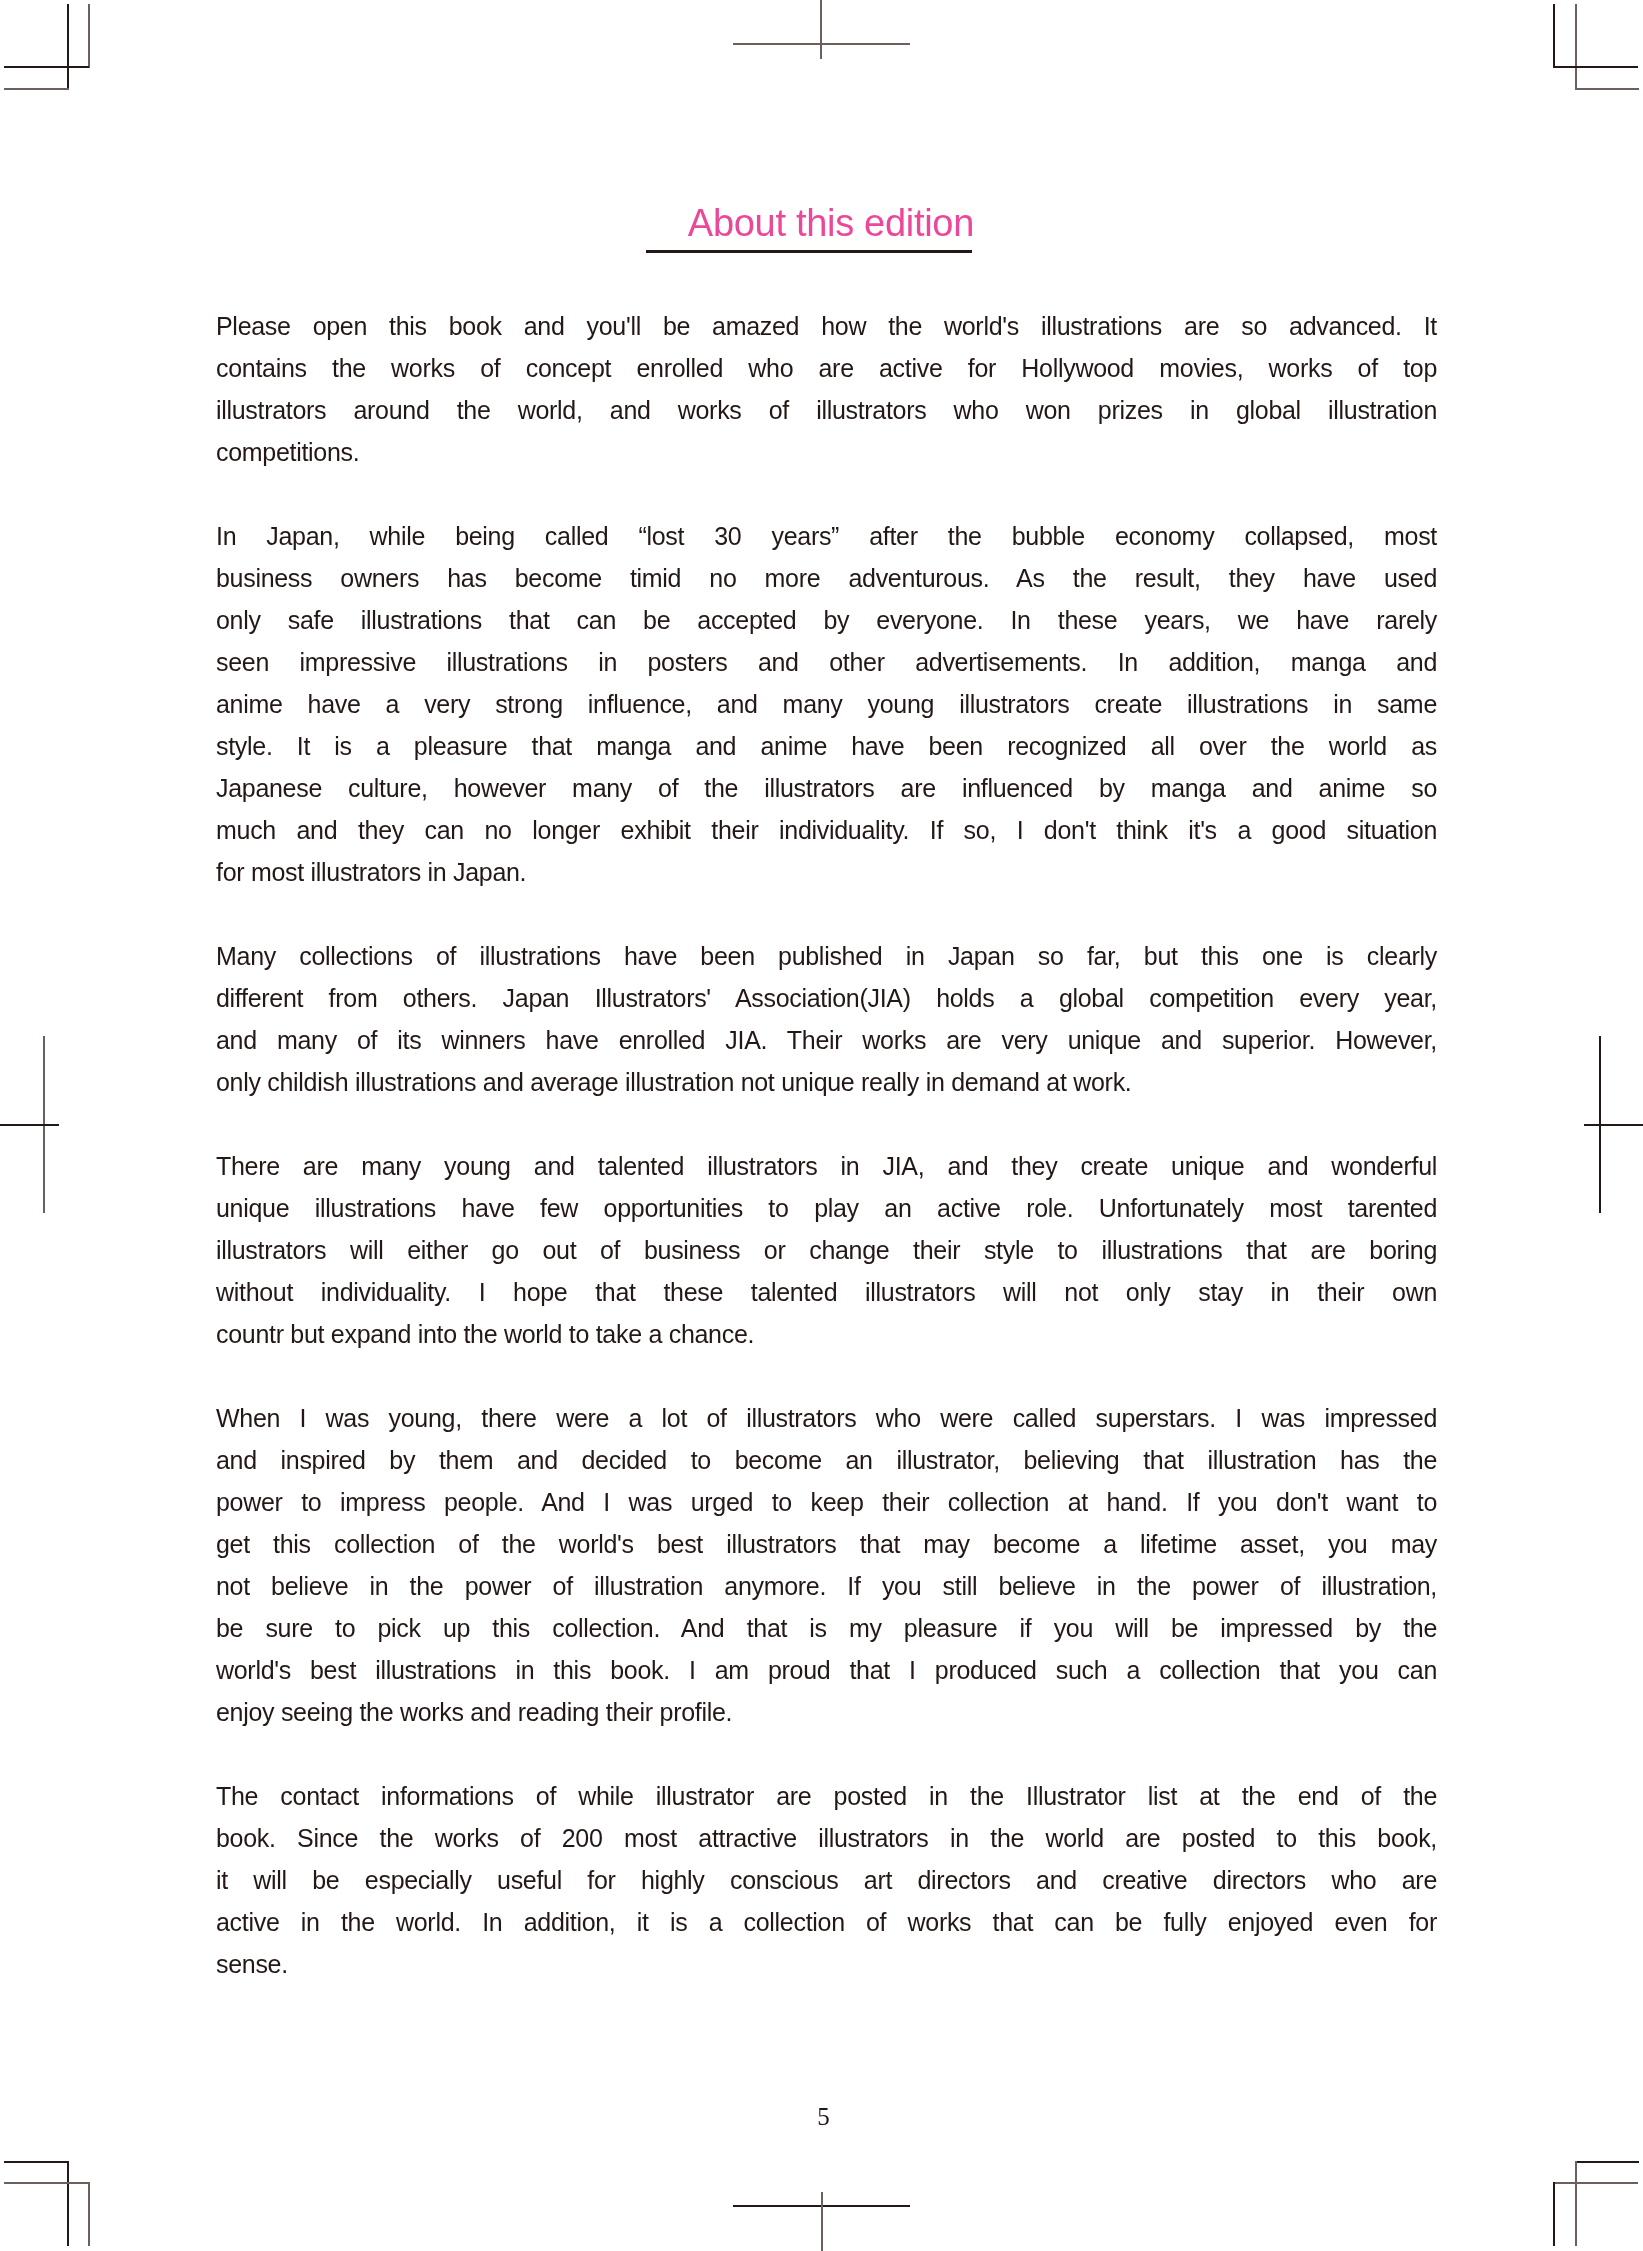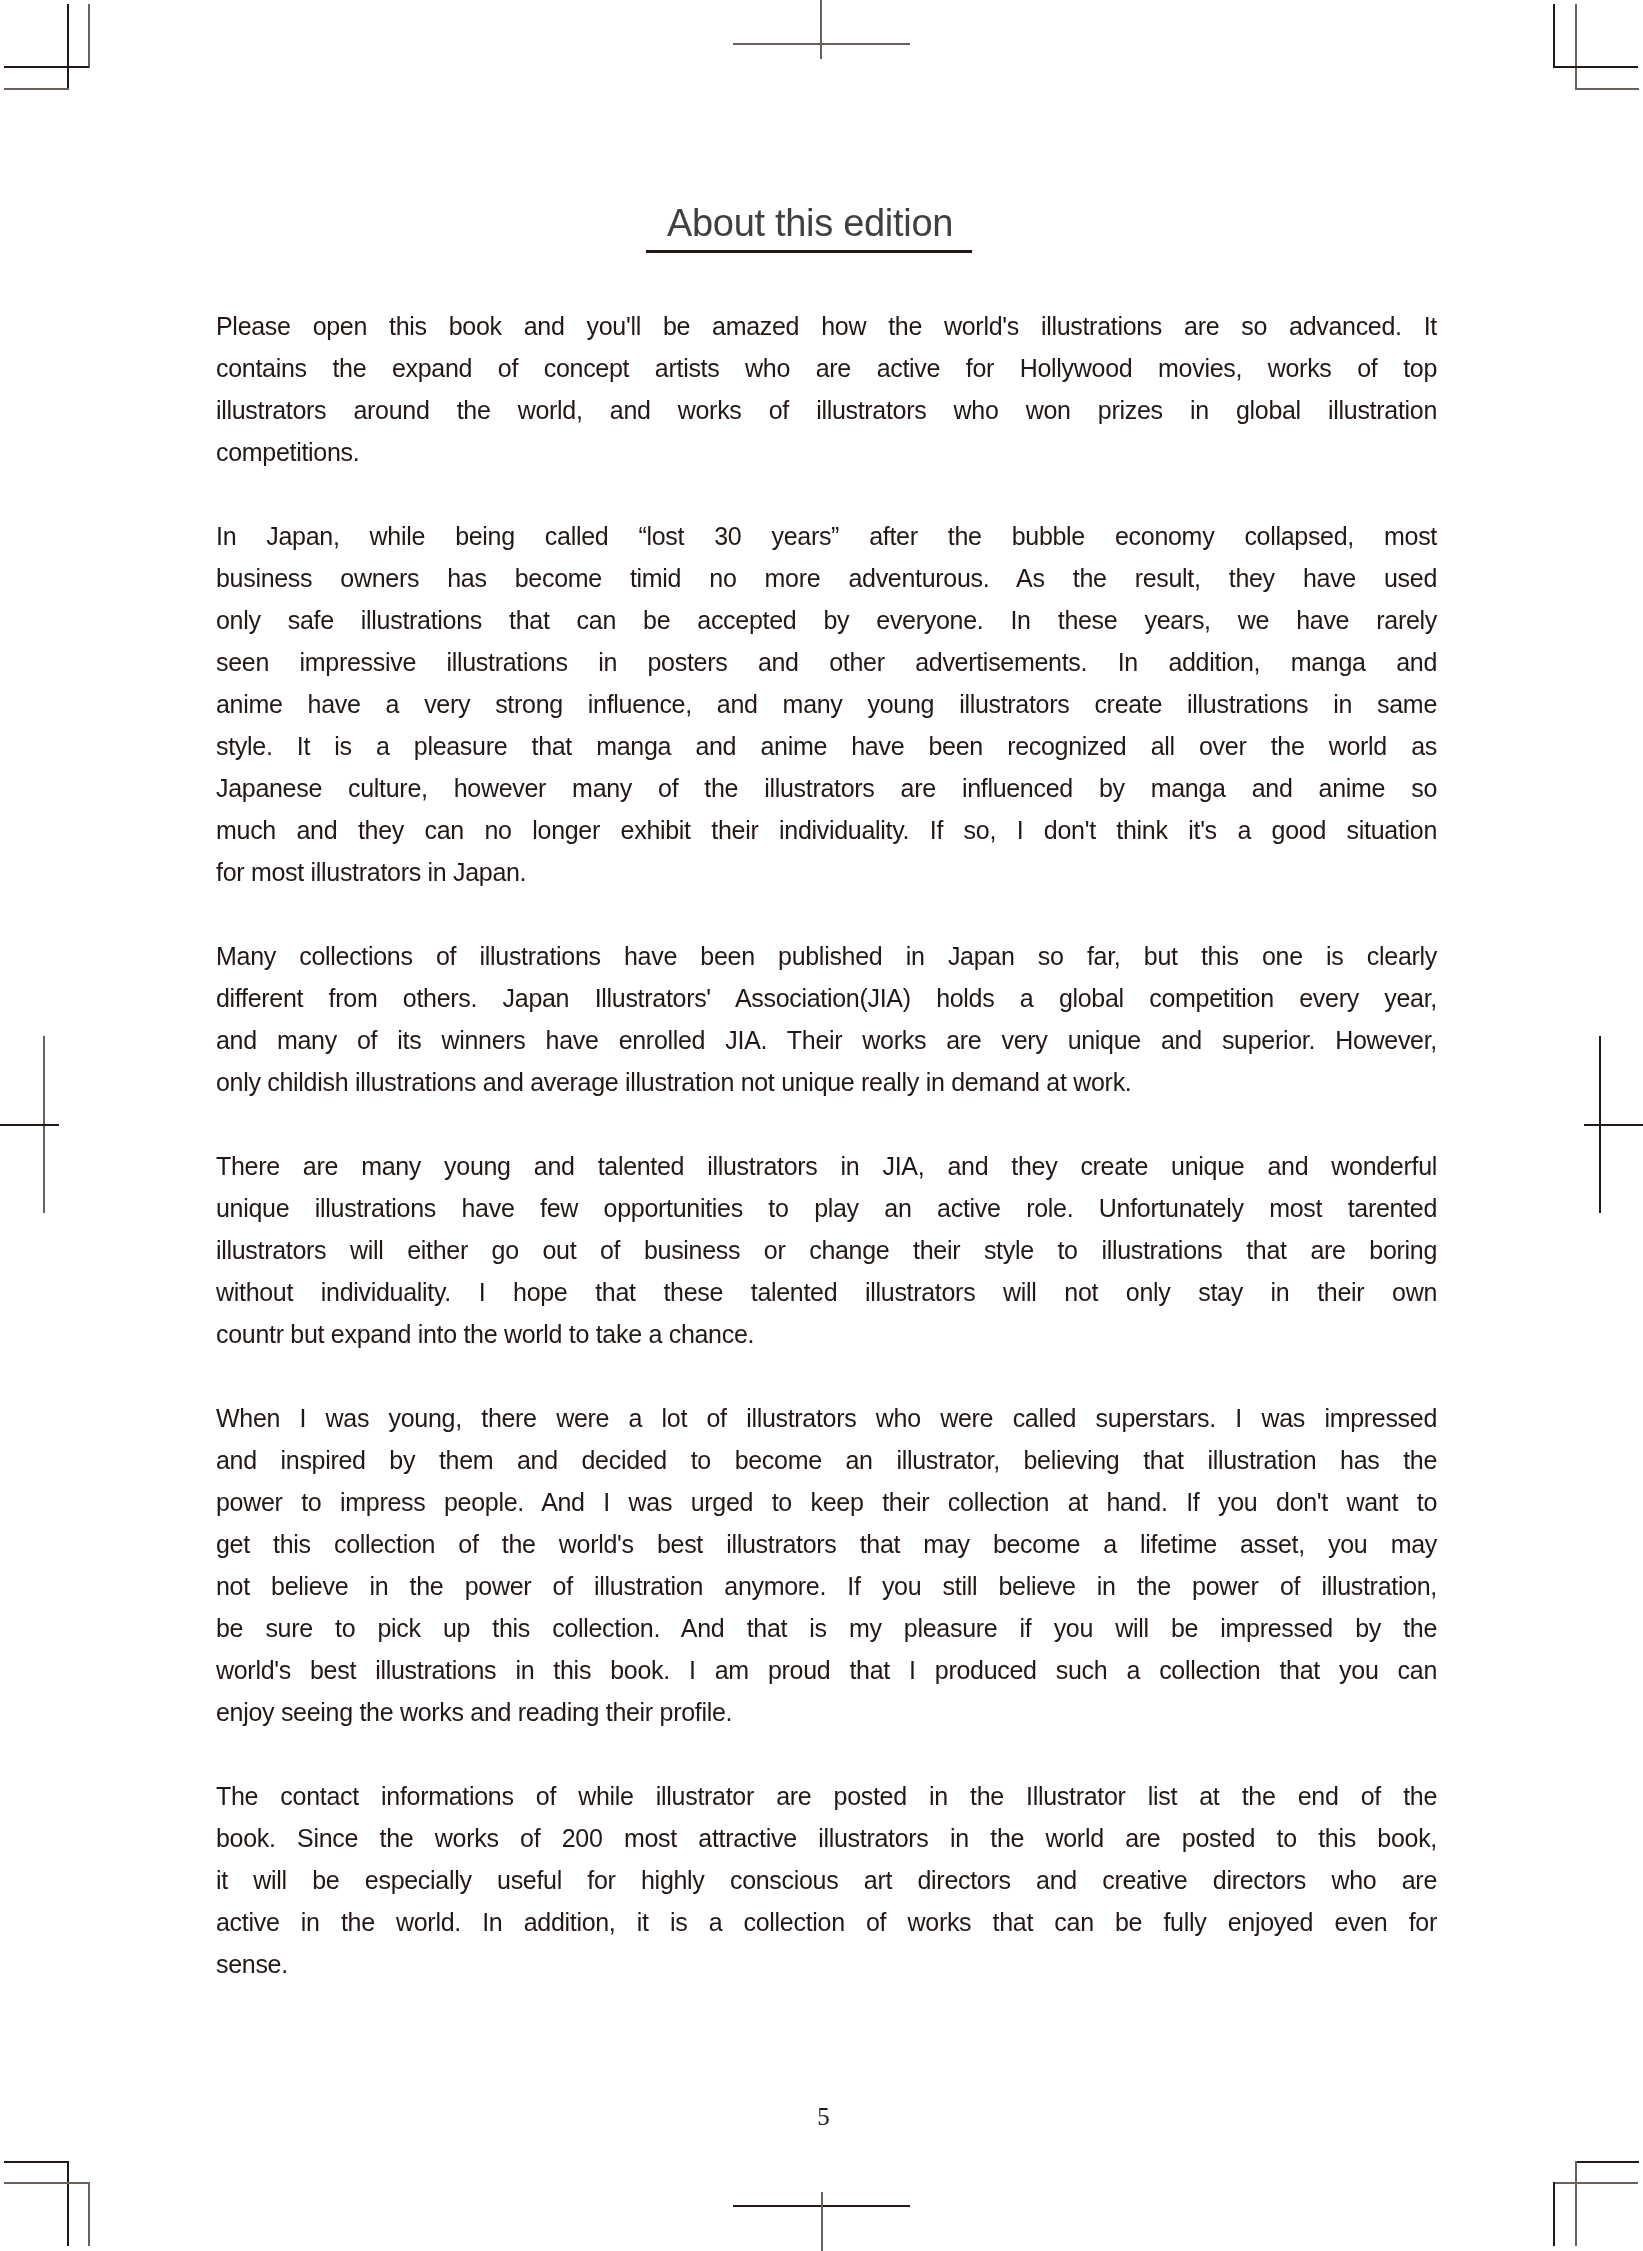--- a/index.html
+++ b/index.html
@@ -27,23 +27,24 @@
       left: 646px;
       top: 200px;
       width: 328px;
       text-align: center;
     }
     .title {
       font-family: "Liberation Sans", sans-serif;
       font-size: 38px;
       line-height: 46px;
       font-weight: normal;
-      color: #404040;
+      color: #ec4899;
       margin: 0;
       letter-spacing: -0.3px;
+      text-align: right;
     }
     .title-rule {
       position: absolute;
       left: 646px;
       top: 250px;
       width: 326px;
       height: 2.7px;
       background: #231815;
     }
 
@@ -138,21 +139,21 @@
 </div>
 
 <div class="title-wrap">
   <h1 class="title">About this edition</h1>
 </div>
 <div class="title-rule"></div>
 
 <div class="body-text" id="body-text">
   <p class="para">
     <span class="line">Please open this book and you'll be amazed how the world's illustrations are so advanced. It</span>
-    <span class="line">contains the expand of concept artists who are active for Hollywood movies, works of top</span>
+    <span class="line">contains the works of concept enrolled who are active for Hollywood movies, works of top</span>
     <span class="line">illustrators around the world, and works of illustrators who won prizes in global illustration</span>
     <span class="line last">competitions.</span>
   </p>
   <p class="para">
     <span class="line">In Japan, while being called “lost 30 years” after the bubble economy collapsed, most</span>
     <span class="line">business owners has become timid no more adventurous. As the result, they have used</span>
     <span class="line">only safe illustrations that can be accepted by everyone. In these years, we have rarely</span>
     <span class="line">seen impressive illustrations in posters and other advertisements. In addition, manga and</span>
     <span class="line">anime have a very strong influence, and many young illustrators create illustrations in same</span>
     <span class="line">style. It is a pleasure that manga and anime have been recognized all over the world as</span>

